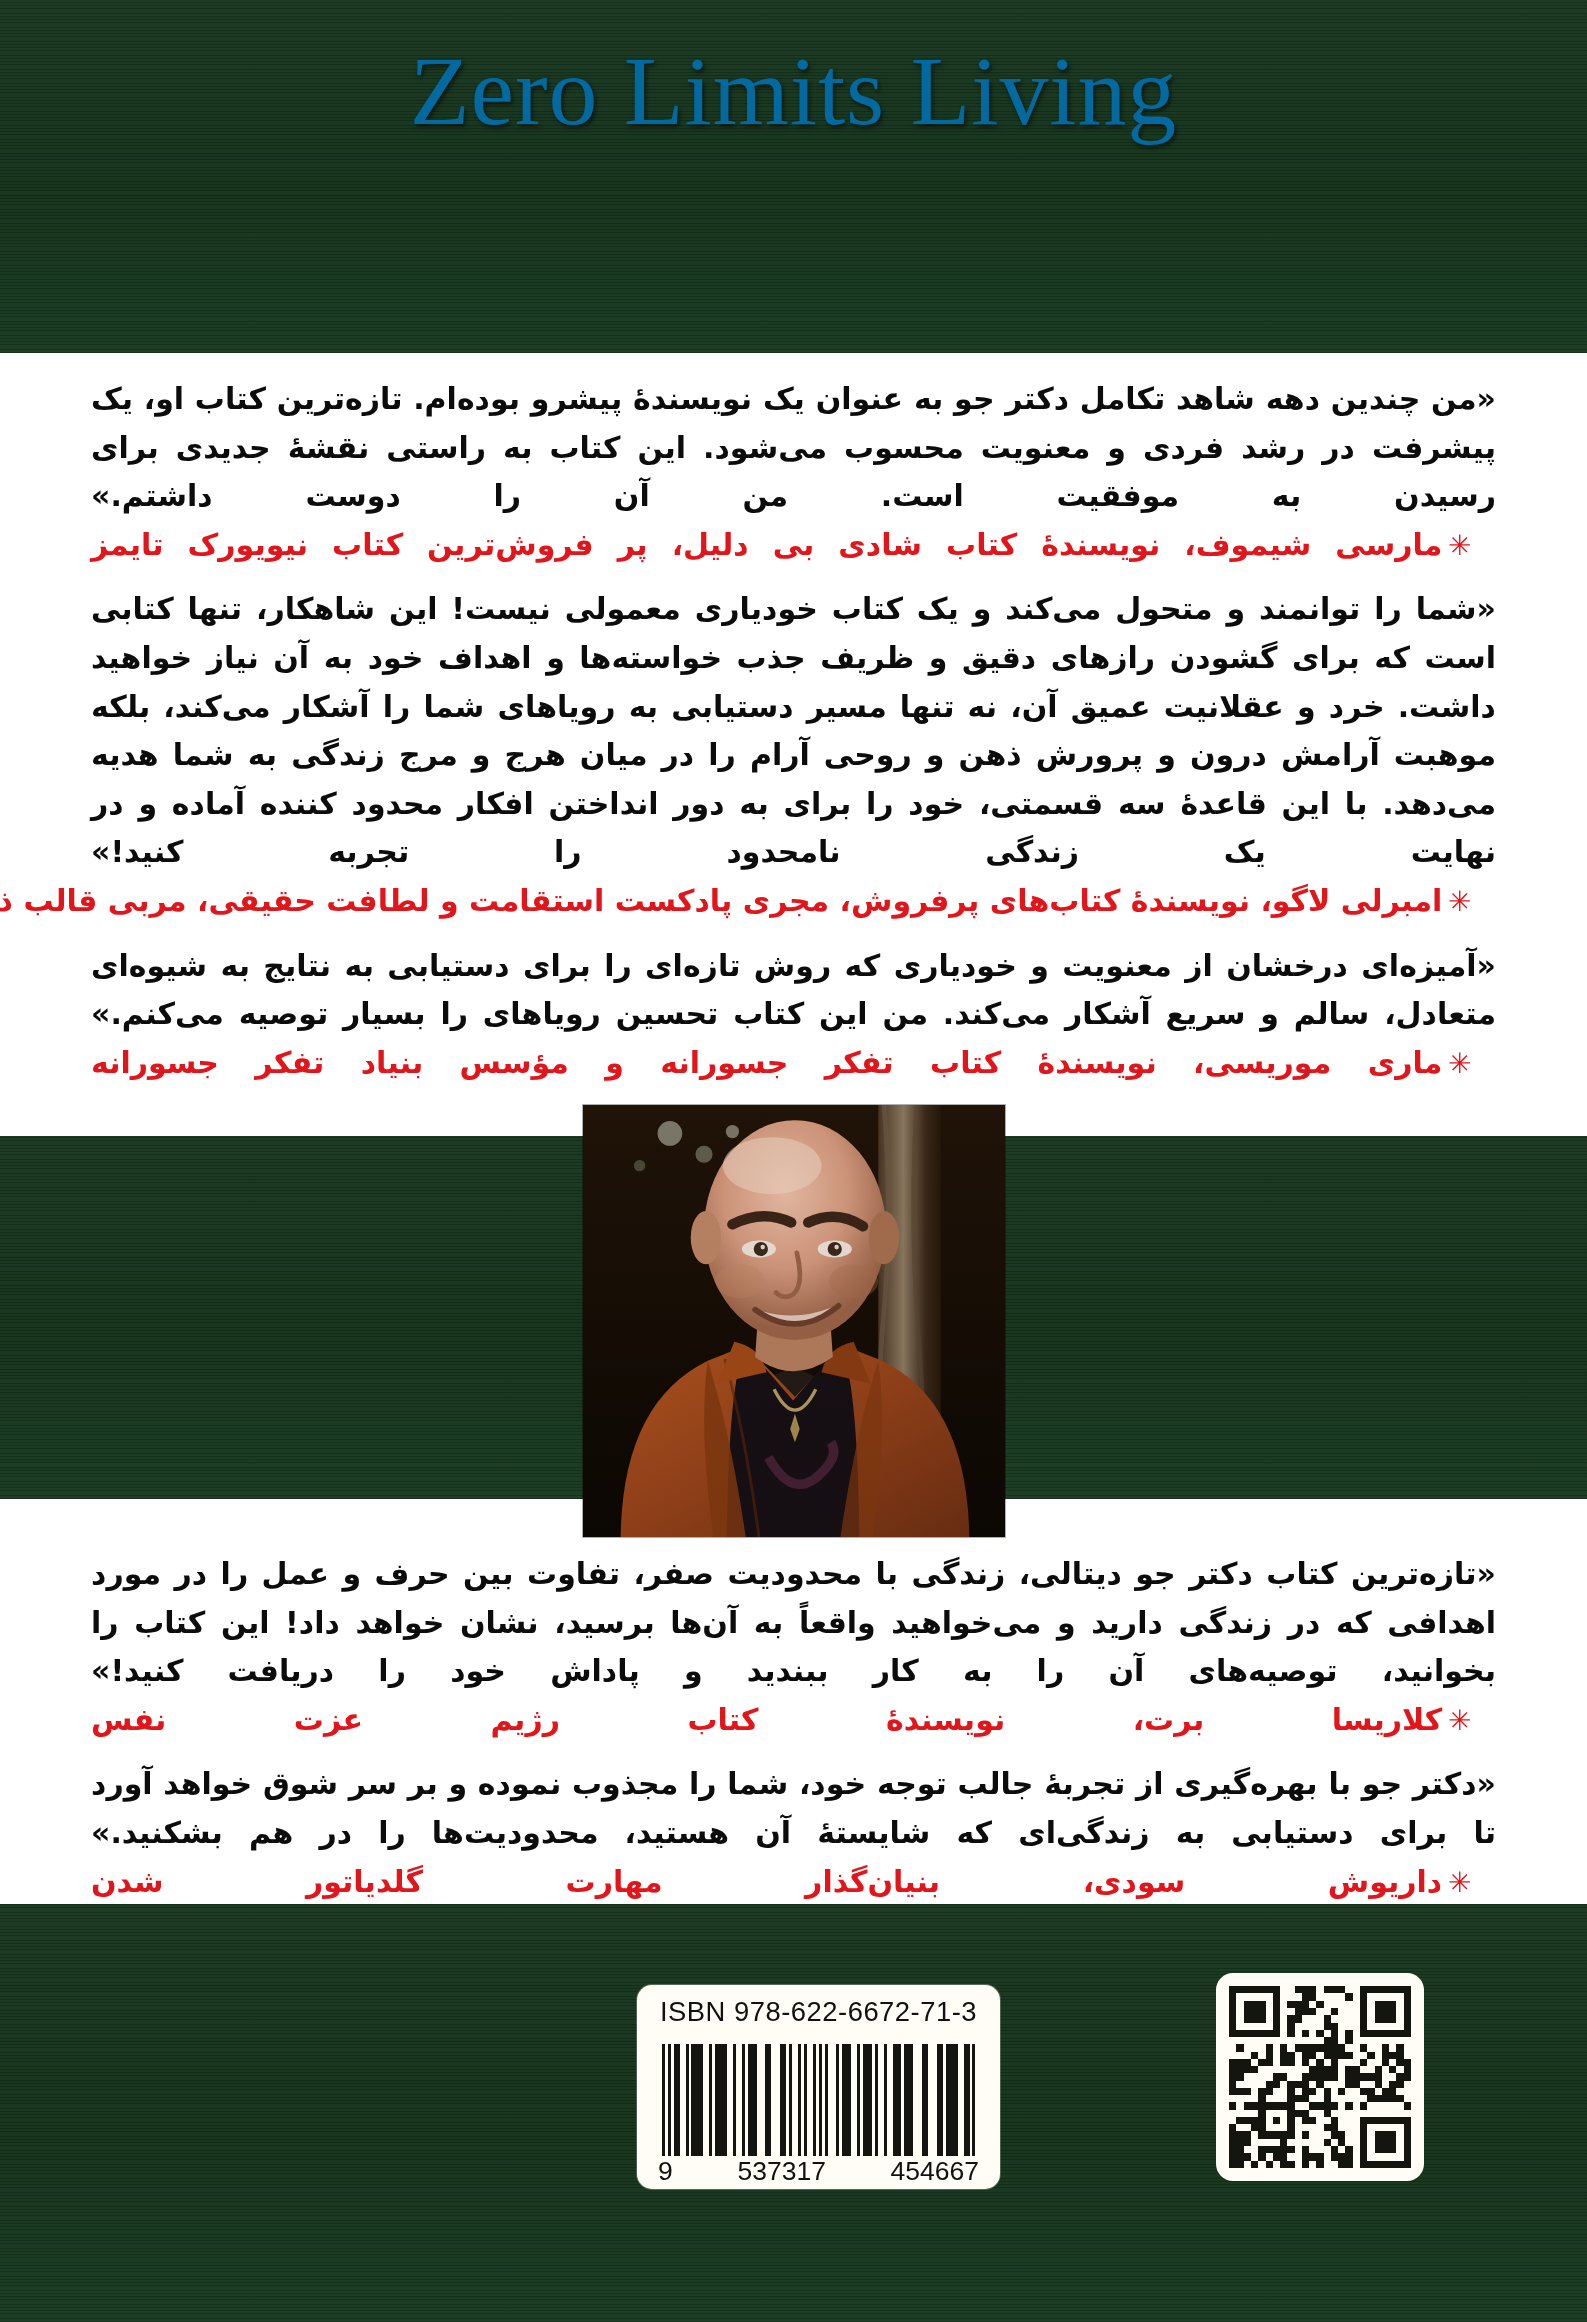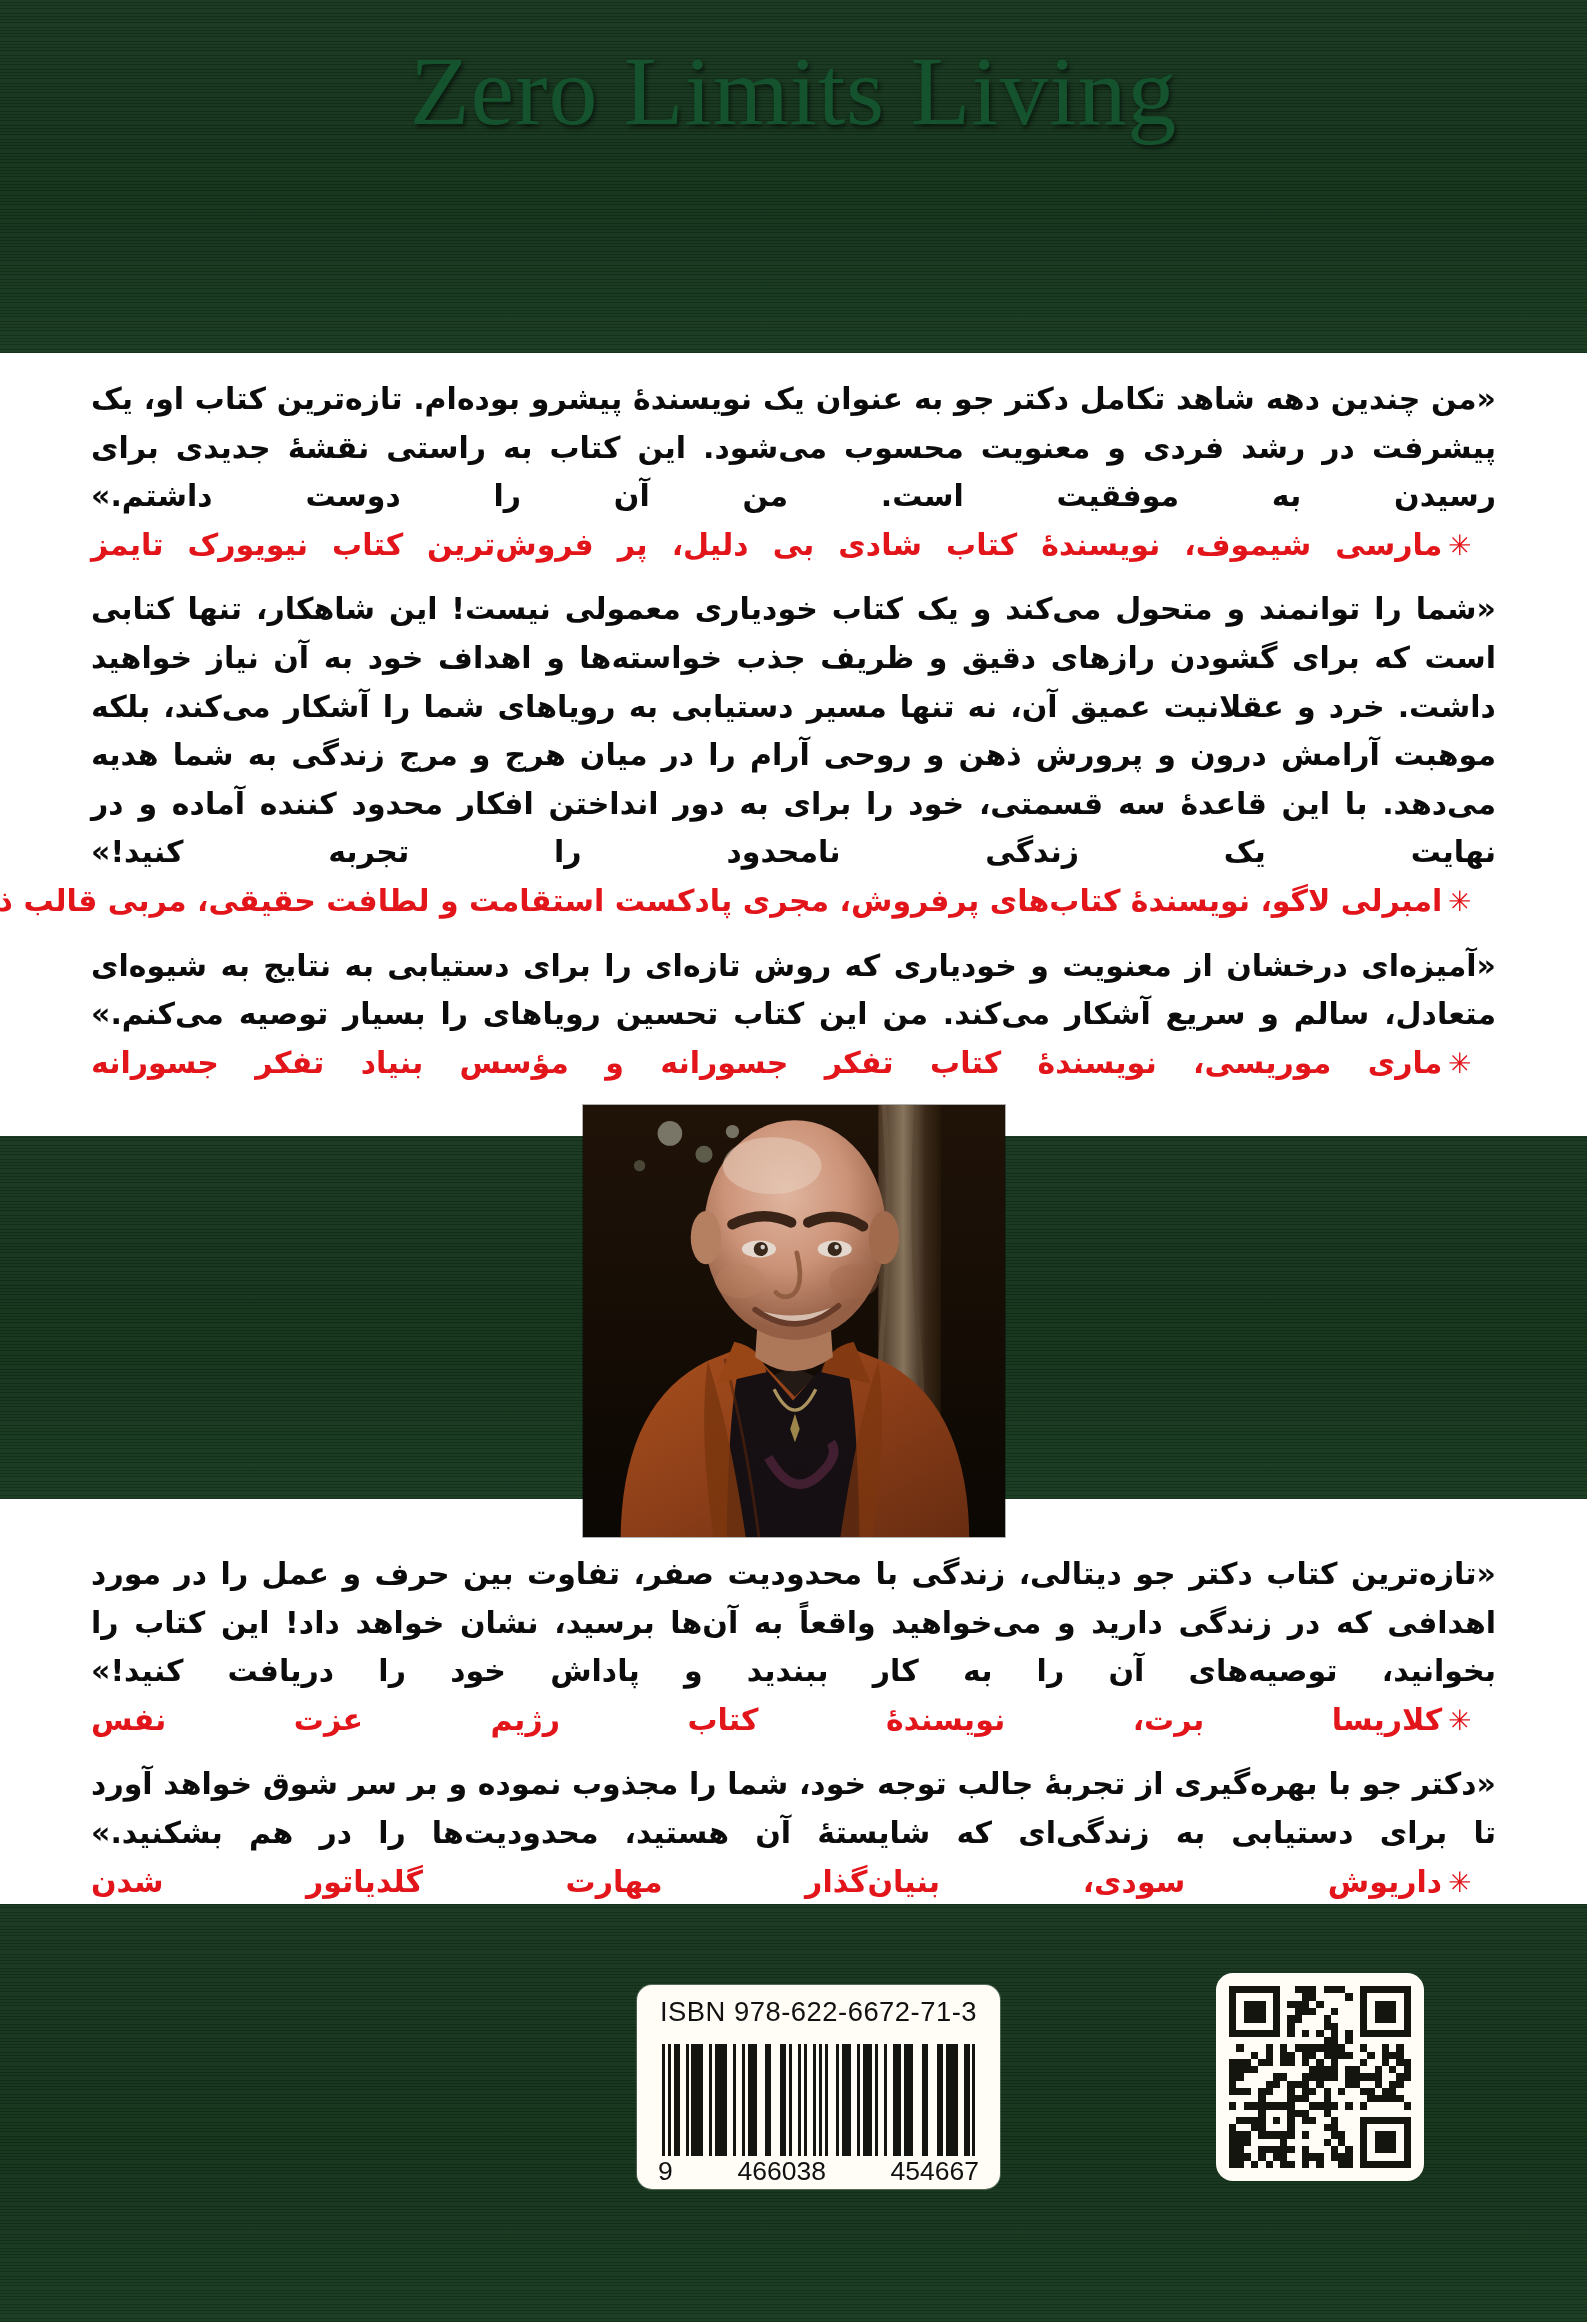--- a/index.html
+++ b/index.html
@@ -30,21 +30,21 @@
   .band-mid   {top:1136px;height:363px;}
   .band-bottom{top:1904px;height:418px;}
 
   
   .title-en{
     position:absolute;left:0;right:0;top:40px;
     text-align:center;
     font-family:"Liberation Serif","DejaVu Serif",serif;
     font-size:98px;line-height:1.06;
     font-weight:400;
-    color:#14532d;
+    color:#0369a1;
     letter-spacing:0.9px;
     text-shadow:1.9px 2.8px 4.7px rgba(0,0,0,.55);
   }
   .title-fa{
     position:absolute;left:0;right:0;top:220px;
     text-align:center;
     direction:rtl;
     font-family:"DejaVu Sans","Liberation Sans",sans-serif;
     font-size:41px;line-height:1.5;
     font-weight:700;
@@ -362,21 +362,21 @@
         <span style="flex: 1 0 0px; background: rgb(20, 20, 16);"></span>
         <span style="flex: 2 0 0px; background: transparent;"></span>
         <span style="flex: 2 0 0px; background: rgb(20, 20, 16);"></span>
         <span style="flex: 1 0 0px; background: transparent;"></span>
         <span style="flex: 1 0 0px; background: rgb(20, 20, 16);"></span>
         <span style="flex: 1 0 0px; background: transparent;"></span>
         <span style="flex: 1 0 0px; background: rgb(20, 20, 16);"></span>
       </div>
     <div class="ean-digits">
       <span>9</span>
-      <span>466038</span>
+      <span>537317</span>
       <span>454667</span>
     </div>
   </div>
 
   <div class="qr-box">
     <div class="qr-grid" id="qrgrid">
         <i class="on"></i>
         <i class="on"></i>
         <i class="on"></i>
         <i class="on"></i>

